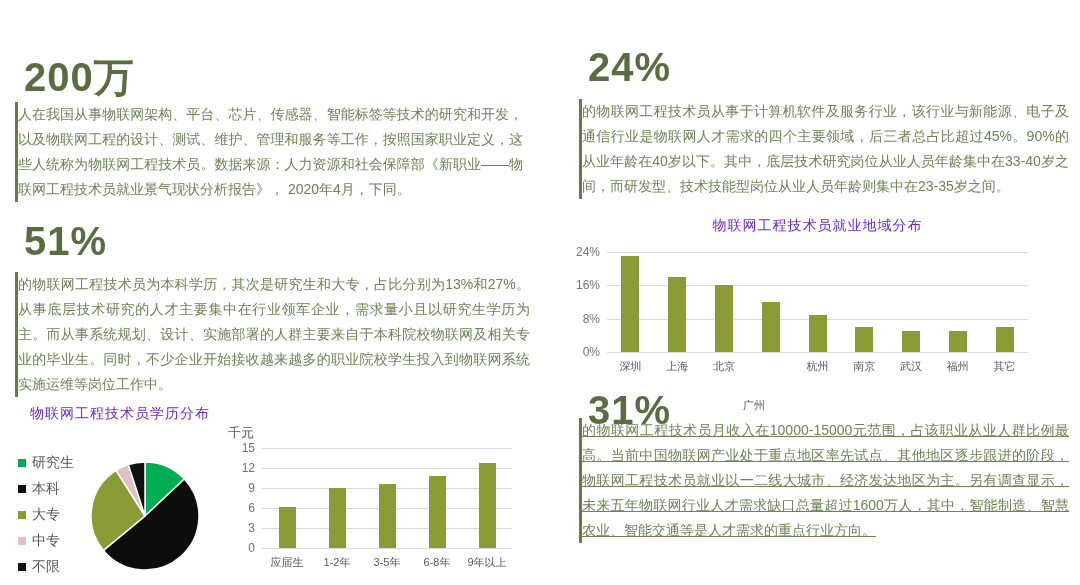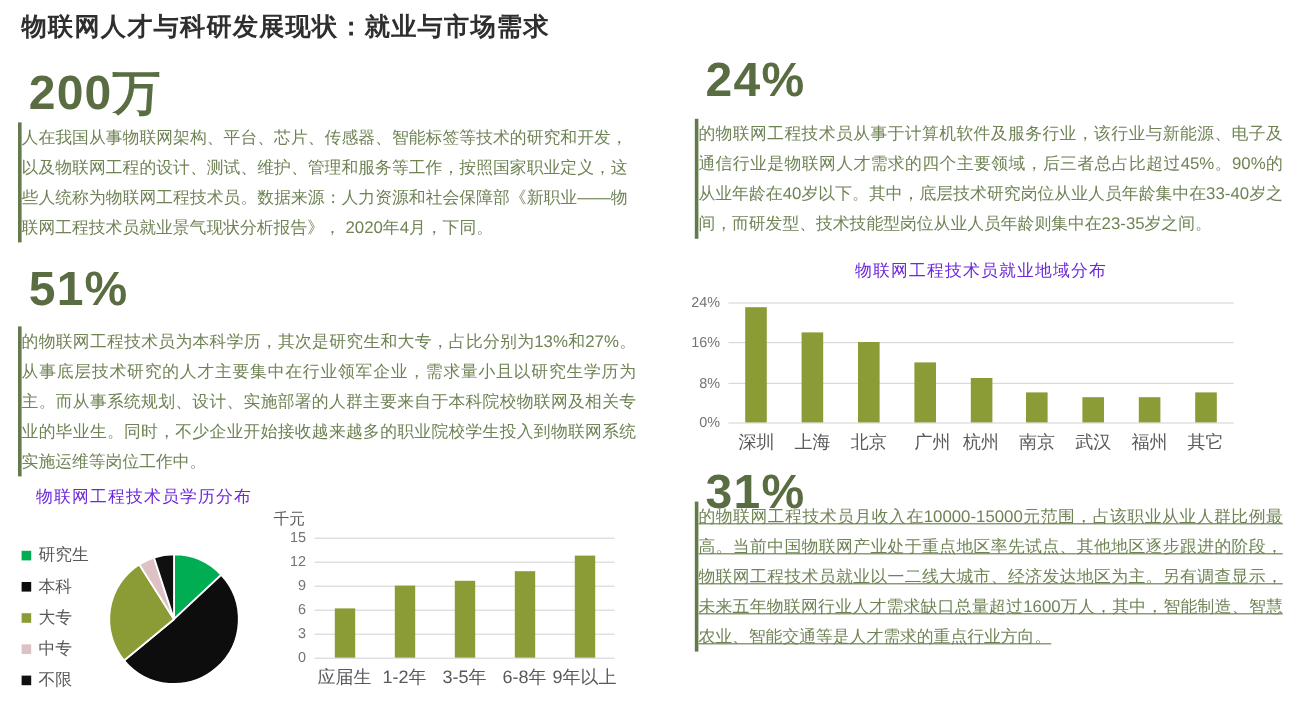--- a/index.html
+++ b/index.html
@@ -25,34 +25,33 @@
   }
   .plot{position:absolute;}
   .gridline{position:absolute;left:0;width:100%;height:1px;background:#d9d9d9;}
   .tick-label{
     position:absolute;right:calc(100% + 7px);transform:translateY(-50%);
     font-size:12px;color:#737373;white-space:nowrap;
   }
   .bar{position:absolute;bottom:0;}
   .cat-label{
     position:absolute;top:calc(100% + 7px);transform:translateX(-50%);
-    font-size:15px;color:#595959;white-space:nowrap;
+    font-size:11px;color:#595959;white-space:nowrap;
   }
   .legend{position:absolute;}
   .legend-item{display:flex;align-items:center;height:26px;}
   .legend-swatch{width:8px;height:8px;margin-right:6px;flex:0 0 auto;}
   .legend-label{font-size:14px;color:#595959;}
   .pie-svg{position:absolute;}
 </style>
 </head>
 <body>
 
 <div class="stage">
 
-  <div class="page-title">物联网人才与科研发展现状：就业与市场需求</div>
 
   <div class="stat-value" style="left:24px;top:50px;">200万</div>
   <div class="stat-text" style="left:15px;top:102px;width:505px;">人在我国从事物联网架构、平台、芯片、传感器、智能标签等技术的研究和开发，以及物联网工程的设计、测试、维护、管理和服务等工作，按照国家职业定义，这些人统称为物联网工程技术员。数据来源：人力资源和社会保障部《新职业——物联网工程技术员就业景气现状分析报告》， 2020年4月，下同。</div>
 
   <div class="stat-value" style="left:24px;top:219px;">51%</div>
   <div class="stat-text" style="left:15px;top:272px;width:512px;">的物联网工程技术员为本科学历，其次是研究生和大专，占比分别为13%和27%。从事底层技术研究的人才主要集中在行业领军企业，需求量小且以研究生学历为主。而从事系统规划、设计、实施部署的人群主要来自于本科院校物联网及相关专业的毕业生。同时，不少企业开始接收越来越多的职业院校学生投入到物联网系统实施运维等岗位工作中。</div>
 
   <div class="stat-value" style="left:588px;top:45px;">24%</div>
   <div class="stat-text" style="left:579px;top:99px;width:487px;">的物联网工程技术员从事于计算机软件及服务行业，该行业与新能源、电子及通信行业是物联网人才需求的四个主要领域，后三者总占比超过45%。90%的从业年龄在40岁以下。其中，底层技术研究岗位从业人员年龄集中在33-40岁之间，而研发型、技术技能型岗位从业人员年龄则集中在23-35岁之间。</div>
 
@@ -69,21 +68,21 @@
       <div class="tick-label" style="top: 33.3333px;">16%</div>
       <div class="gridline" style="top: 0px;"></div>
       <div class="tick-label" style="top: 0px;">24%</div>
       <div class="bar" style="left: 14.3889px; width: 18px; height: 95.8333px; background: rgb(139, 155, 54);"></div>
       <div class="cat-label" style="left: 23.3889px;">深圳</div>
       <div class="bar" style="left: 61.1667px; width: 18px; height: 75px; background: rgb(139, 155, 54);"></div>
       <div class="cat-label" style="left: 70.1667px;">上海</div>
       <div class="bar" style="left: 107.944px; width: 18px; height: 66.6667px; background: rgb(139, 155, 54);"></div>
       <div class="cat-label" style="left: 116.944px;">北京</div>
       <div class="bar" style="left: 154.722px; width: 18px; height: 50px; background: rgb(139, 155, 54);"></div>
-      <div class="cat-label" style="left: 170px;">广州</div>
+      <div class="cat-label" style="left: 147px; margin-top: 39px;">广州</div>
       <div class="bar" style="left: 201.5px; width: 18px; height: 37.5px; background: rgb(139, 155, 54);"></div>
       <div class="cat-label" style="left: 210.5px;">杭州</div>
       <div class="bar" style="left: 248.278px; width: 18px; height: 25px; background: rgb(139, 155, 54);"></div>
       <div class="cat-label" style="left: 257.278px;">南京</div>
       <div class="bar" style="left: 295.056px; width: 18px; height: 20.8333px; background: rgb(139, 155, 54);"></div>
       <div class="cat-label" style="left: 304.056px;">武汉</div>
       <div class="bar" style="left: 341.833px; width: 18px; height: 20.8333px; background: rgb(139, 155, 54);"></div>
       <div class="cat-label" style="left: 350.833px;">福州</div>
       <div class="bar" style="left: 388.611px; width: 18px; height: 25px; background: rgb(139, 155, 54);"></div>
       <div class="cat-label" style="left: 397.611px;">其它</div>

